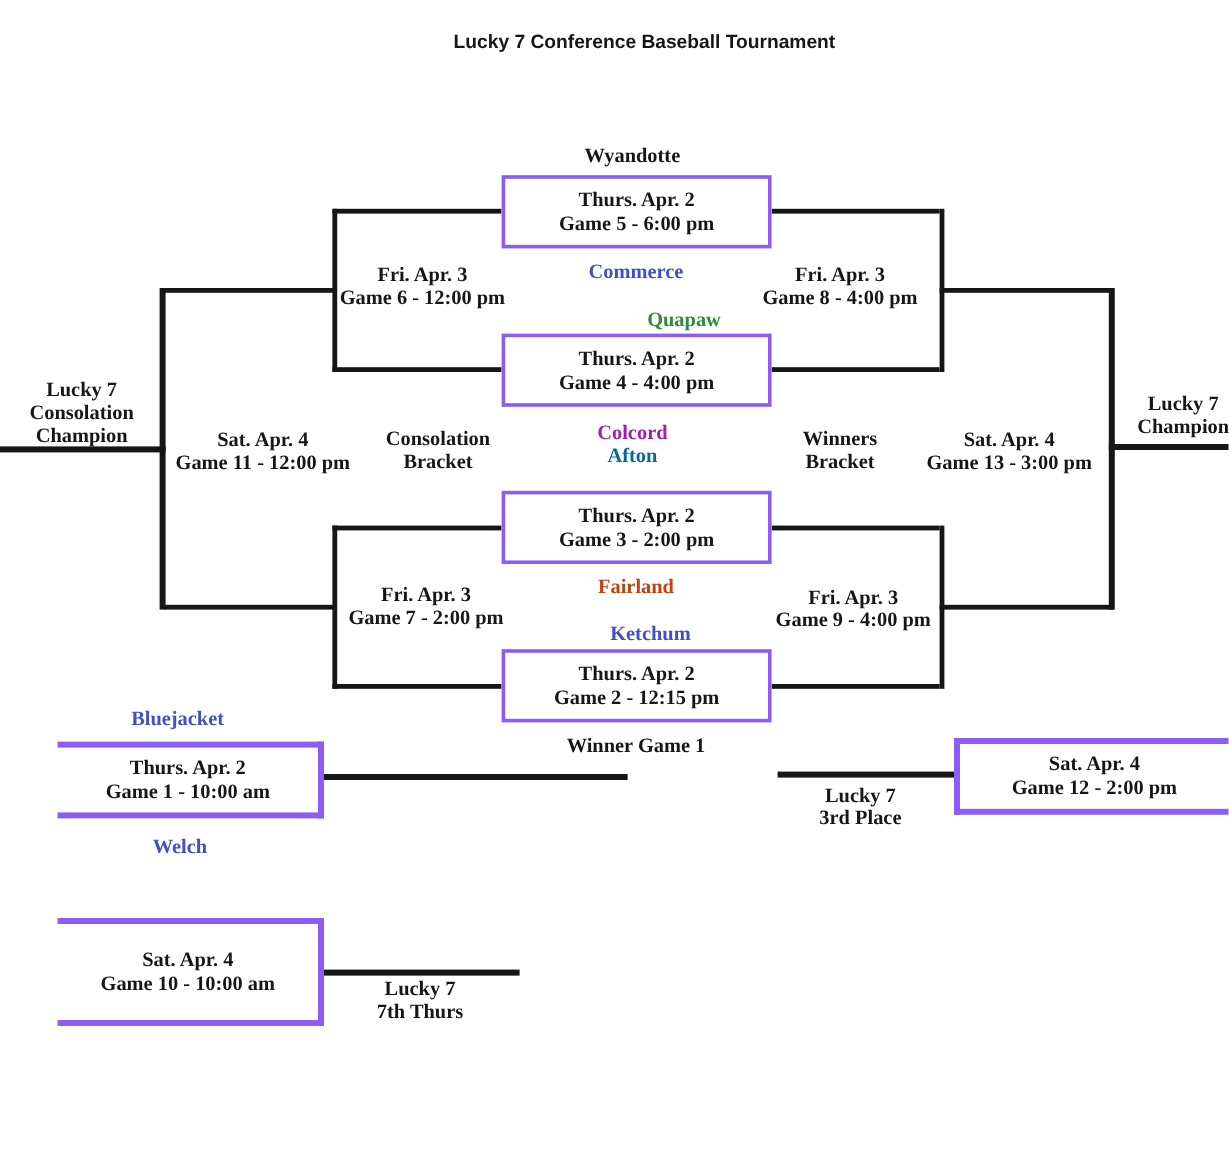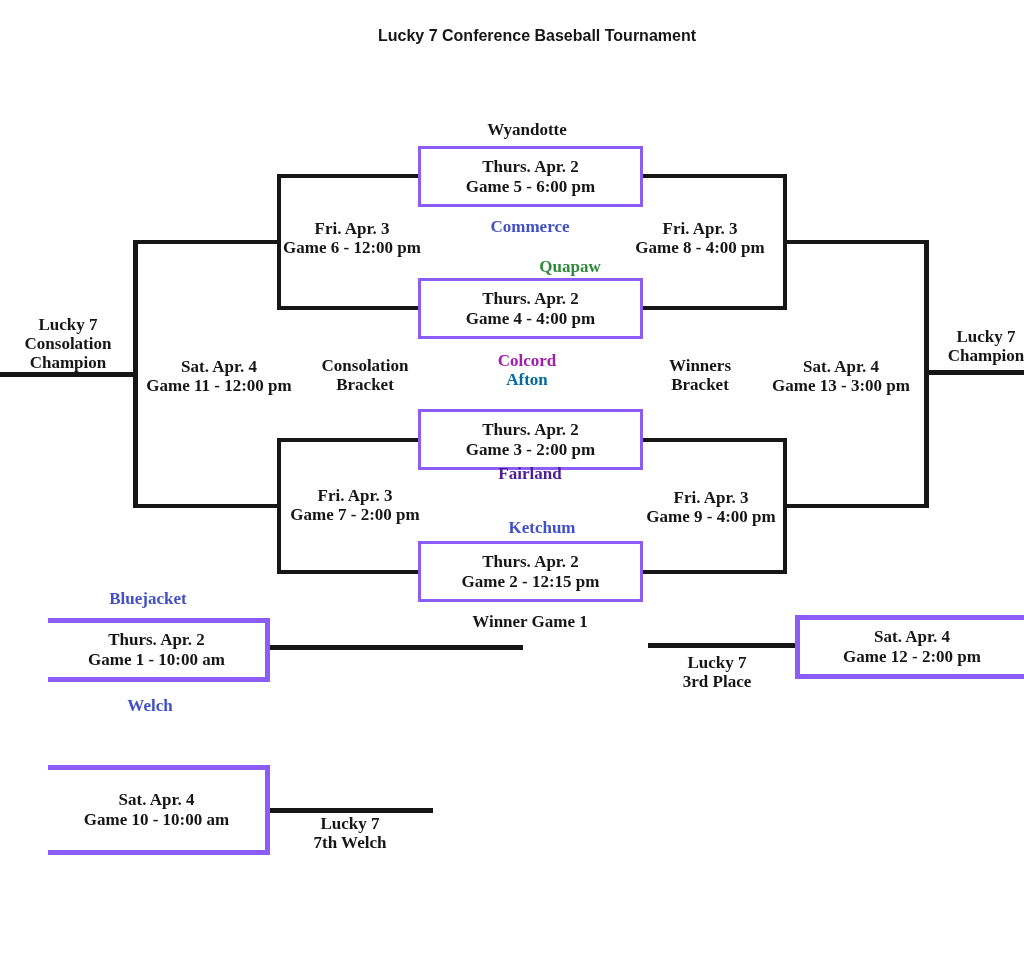--- a/index.html
+++ b/index.html
@@ -77,21 +77,21 @@
   <div class="gbox" style="left:418px;top:541px;width:225px;height:61px">
     <div>Thurs. Apr. 2</div>
     <div>Game 2 - 12:15 pm</div>
   </div>
 
   <div class="lbl team" style="left: 527px; top: 120px; color: rgb(22, 22, 22);">Wyandotte</div>
   <div class="lbl team" style="left: 530px; top: 217px; color: rgb(65, 80, 196);">Commerce</div>
   <div class="lbl team" style="left: 527px; top: 257px; color: rgb(47, 139, 59); margin-left: 43px;">Quapaw</div>
   <div class="lbl team" style="left: 527px; top: 351px; color: #a21caf;">Colcord</div>
   <div class="lbl team" style="left: 527px; top: 370px; color: #0369a1;">Afton</div>
-  <div class="lbl team" style="left: 530px; top: 464px; color: #4c1d95;">Fairland</div>
+  <div class="lbl team" style="left: 530px; top: 479px; color: #c2410c;">Fairland</div>
   <div class="lbl team" style="left: 542px; top: 518px; color: rgb(65, 80, 196);">Ketchum</div>
   <div class="lbl team" style="left: 148px; top: 589px; color: rgb(65, 80, 196);">Bluejacket</div>
   <div class="lbl team" style="left: 150px; top: 696px; color: rgb(65, 80, 196);">Welch</div>
 
   <div class="lbl" style="left:352px;top:219px">
     <div>Fri. Apr. 3</div>
     <div>Game 6 - 12:00 pm</div>
   </div>
   <div class="lbl" style="left:700px;top:219px">
     <div>Fri. Apr. 3</div>
@@ -149,16 +149,16 @@
     <div>Game 12 - 2:00 pm</div>
   </div>
 
   <div class="gbox thick open-left" style="left:48px;top:765px;width:222px;height:90px">
     <div>Sat. Apr. 4</div>
     <div>Game 10 - 10:00 am</div>
   </div>
   <div class="line" style="left:270px;top:808px;width:163px;height:5px"></div>
   <div class="lbl" style="left:350px;top:814px">
     <div>Lucky 7</div>
-    <div>7th Welch</div>
+    <div>7th Thurs</div>
   </div>
 
 </div>
 
 </body></html>

